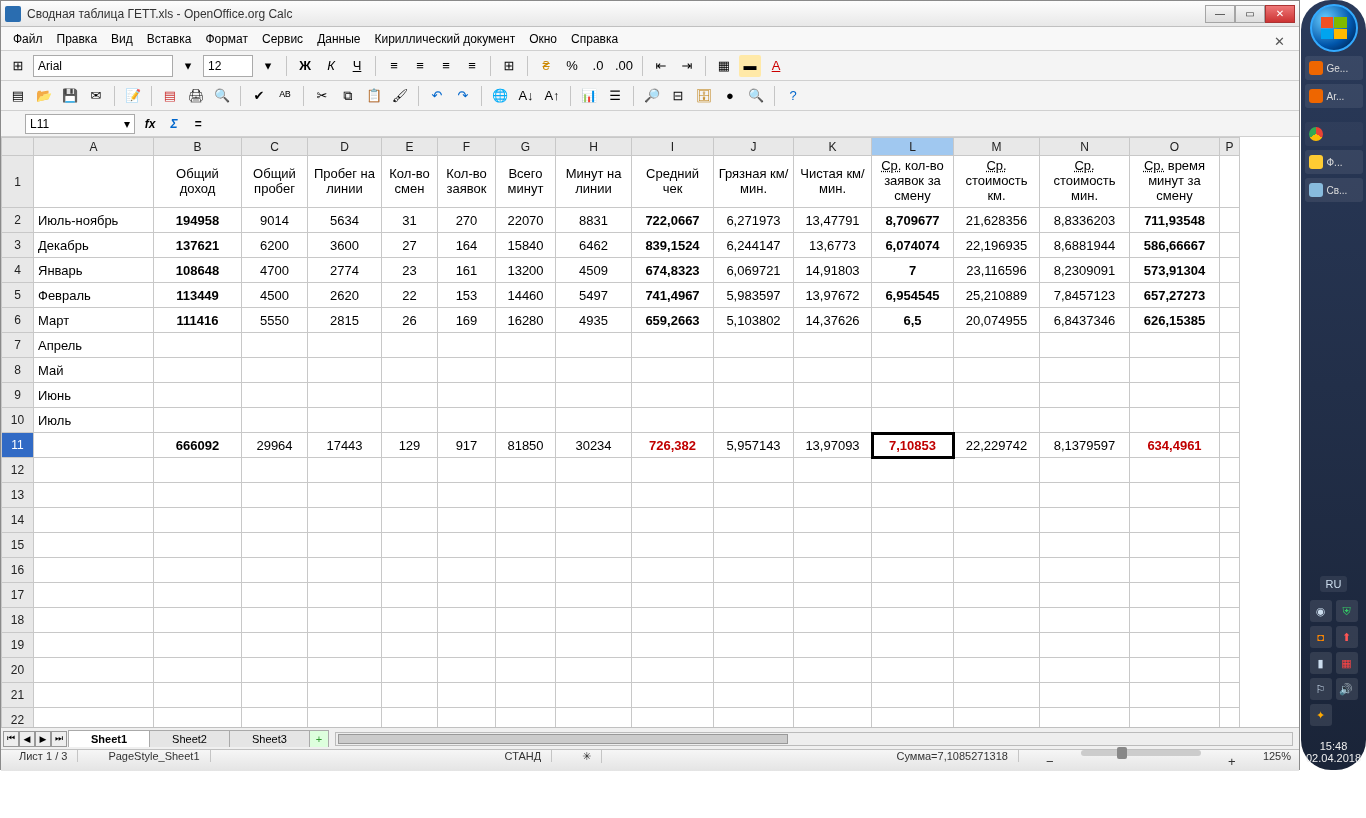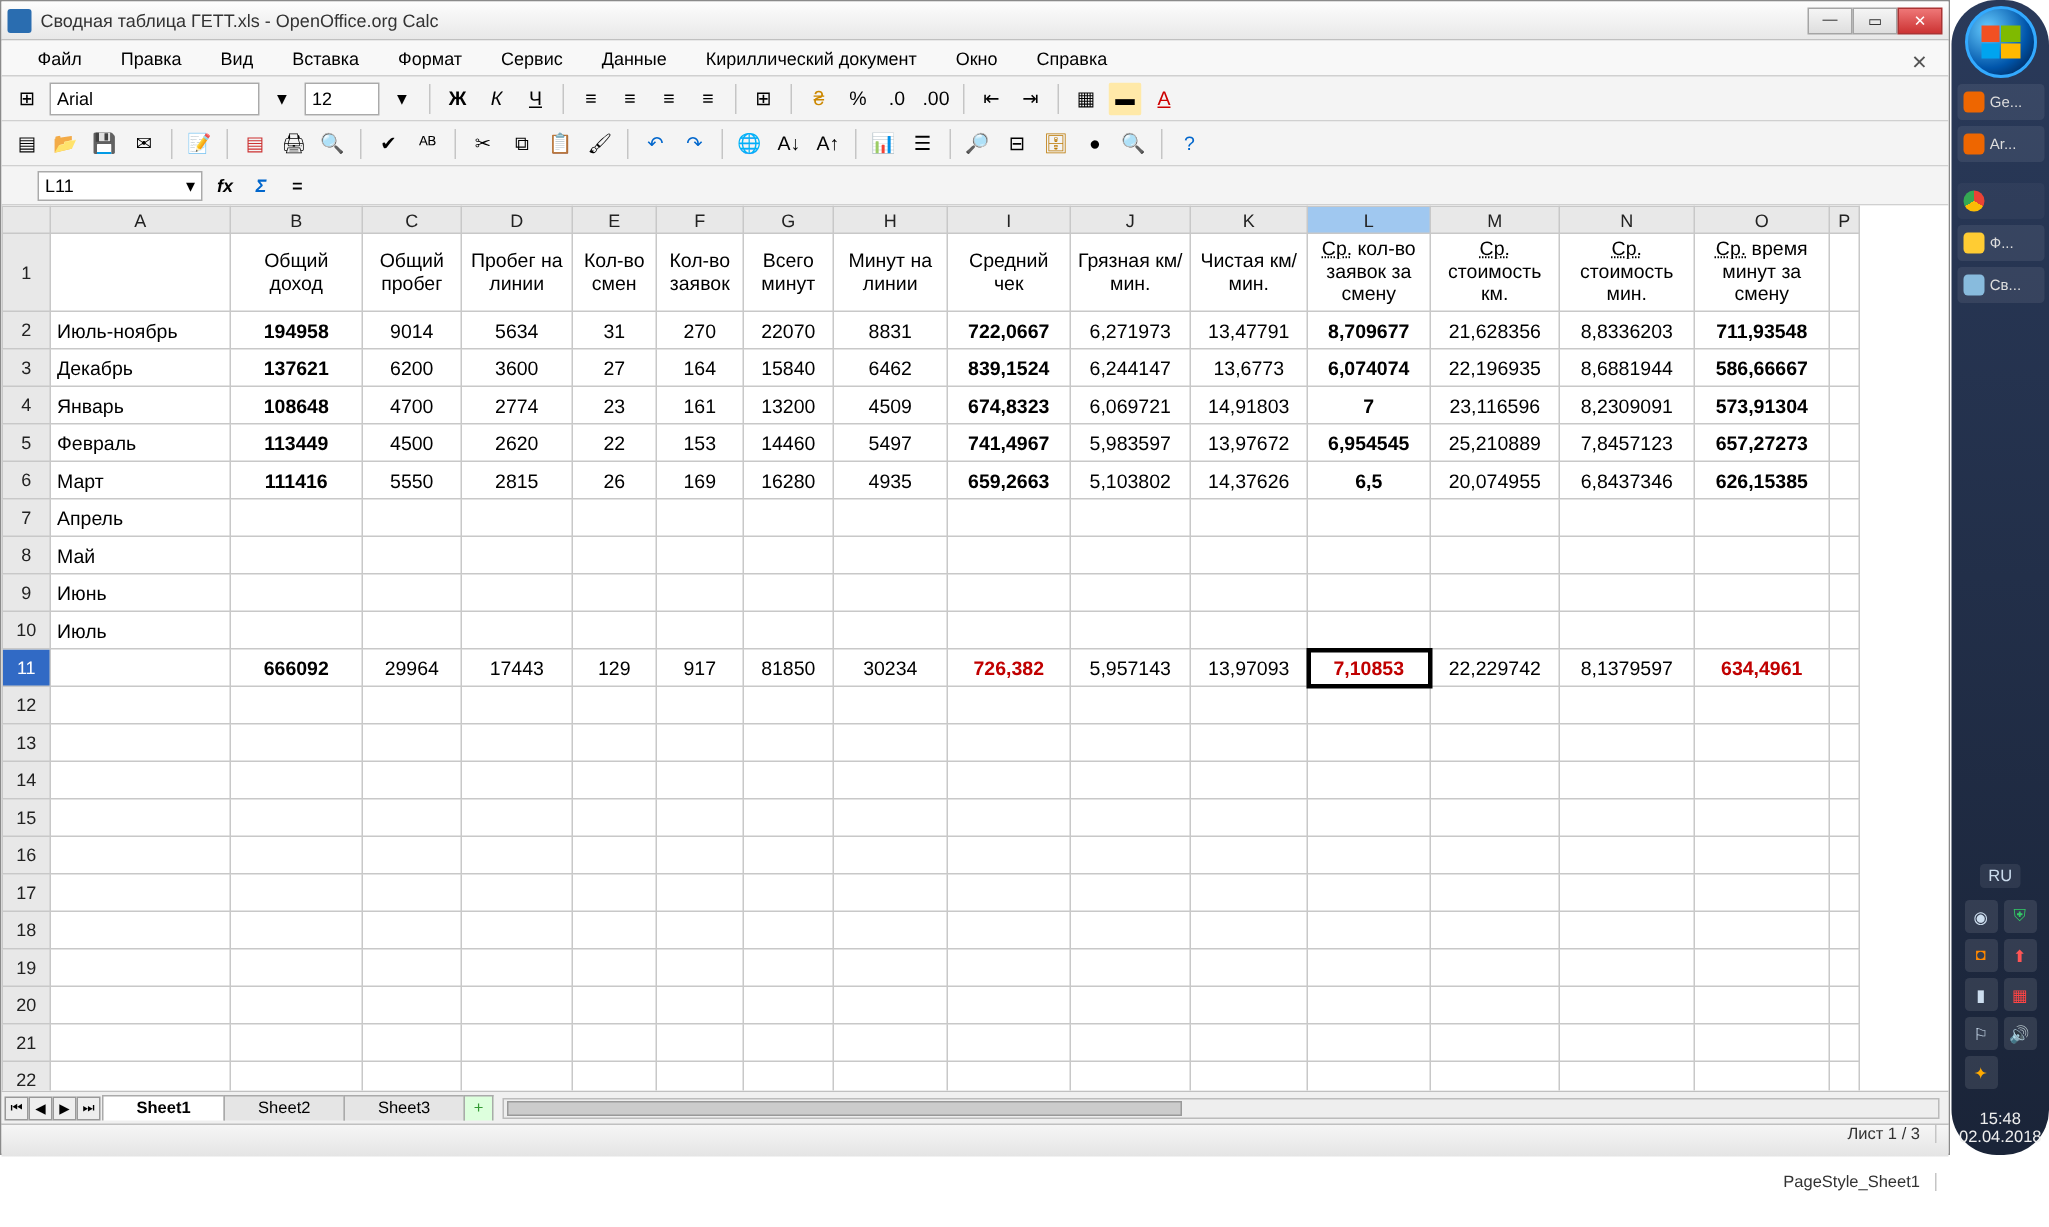--- a/index.html
+++ b/index.html
@@ -5,21 +5,21 @@
 * { margin: 0; padding: 0; box-sizing: border-box; font-family: "Segoe UI", Tahoma, sans-serif; }
 body { background: #fff; width: 1366px; height: 818px; overflow: hidden; position: relative; }
 .app-window { position: absolute; left: 0; top: 0; width: 1300px; height: 770px; border: 1px solid #8a8a8a; background: #f0f0f0; }
 .titlebar { height: 26px; background: linear-gradient(#fdfdfd,#e8e8e8); display: flex; align-items: center; padding: 0 4px; font-size: 12px; color: #333; border-bottom: 1px solid #c0c0c0; }
 .titlebar .icon { width: 16px; height: 16px; background: #2a6db0; margin-right: 6px; border-radius: 2px; }
 .titlebar .title { flex: 1; }
 .win-btns { display: flex; gap: 0; }
 .win-btn { width: 30px; height: 18px; border: 1px solid #a5a5a5; background: linear-gradient(#f5f5f5,#dedede); display:flex;align-items:center;justify-content:center;font-size:10px;cursor:pointer;}
 .win-btn.close { background: linear-gradient(#e77,#c33); color:#fff; border-color:#a33;}
 .menubar { height: 24px; background: #f8f8f8; display: flex; align-items: center; padding: 0 6px; font-size: 12px; gap: 2px; border-bottom: 1px solid #d0d0d0; position: relative;}
-.menubar span { padding: 3px 6px; cursor: pointer; margin-left: 12px; }
+.menubar span { padding: 3px 6px; cursor: pointer; }
 .menubar .x { position:absolute; right:8px; top:4px; font-size:13px; color:#555; cursor:pointer;}
 .toolbar { height: 30px; background: #f4f4f4; border-bottom: 1px solid #d0d0d0; display: flex; align-items: center; padding: 0 6px; gap: 4px; font-size: 12px;}
 .tb-sep { width:1px; height:20px; background:#c5c5c5; margin:0 3px;}
 .tb-btn { width: 22px; height: 22px; display:flex;align-items:center;justify-content:center; border:1px solid transparent; border-radius:2px; cursor:pointer; font-size:13px;}
 .font-sel { height:22px; border:1px solid #aaa; background:#fff; font-size:12px; padding:0 4px;}
 .font-name { width:140px; }
 .font-size { width:50px; }
 .formula-bar { height: 26px; background: #f4f4f4; border-bottom: 1px solid #d0d0d0; display:flex; align-items:center; padding: 0 24px; gap:6px; font-size:12px;}
 .namebox { width:110px; height:20px; border:1px solid #aaa; background:#fff; padding:0 4px; display:flex; align-items:center;}
 .fx-btn { width:18px; height:18px; display:flex;align-items:center;justify-content:center; font-style:italic; font-weight:bold; cursor:pointer;}
@@ -39,21 +39,21 @@
 .grid tr.hdr td { height: 52px; white-space: normal; line-height:1.15; }
 .active-cell { outline: 3px solid #000; outline-offset:-2px; }
 .sheet-tabs { height: 22px; background: #f0f0f0; border-top:1px solid #c0c0c0; display:flex; align-items:center; font-size:11px;}
 .tab-nav { display:flex; gap:0; padding:0 2px;}
 .tab-nav .nb { width:16px; height:16px; border:1px solid #999; background:#eee; display:flex;align-items:center;justify-content:center;cursor:pointer; font-size:9px;}
 .tab { padding: 2px 22px; border:1px solid #aaa; border-bottom:none; background:#e5e5e5; cursor:pointer; margin-left:-1px;}
 .tab.active { background:#fff; font-weight:bold;}
 .tab.add { background:#dfd; color:#393; padding:2px 6px;}
 .hscroll { flex:1; height:14px; margin:0 6px; background:#eee; border:1px solid #bbb; position:relative;}
 .hscroll .thumb { position:absolute; left:2px; top:1px; width:450px; height:10px; background:#ccc; border:1px solid #999;}
-.statusbar { height:22px; background: linear-gradient(#f6f6f6,#e4e4e4); border-top:1px solid #c0c0c0; display:flex; align-items:flex-end; font-size:11px; padding:0 8px; gap:20px; color:#333;flex-direction:column;}
+.statusbar { height:22px; background: linear-gradient(#f6f6f6,#e4e4e4); border-top:1px solid #c0c0c0; display:flex; align-items:flex-start; font-size:11px; padding:0 8px; gap:20px; color:#333;}
 .statusbar .seg { padding:0 10px; border-right:1px solid #c5c5c5;}
 .statusbar .spacer { flex:1;}
 .zoom-slider { width:120px; height:6px; background:#ccc; border-radius:3px; position:relative;}
 .zoom-slider .knob { position:absolute; left:30%; top:-3px; width:10px; height:12px; background:#888; border-radius:2px;}
 
 .os-sidebar { position:absolute; right:0; top:0; width:65px; height:770px; background: linear-gradient(#2a3a5a,#1a2438); display:flex; flex-direction:column; align-items:center; padding-top:4px; gap:4px;border-radius:30px;}
 .os-start { width:48px; height:48px; border-radius:50%; background: radial-gradient(circle at 30% 30%, #6cf, #05a 60%, #013 100%); border:2px solid #3af; display:flex; align-items:center; justify-content:center;}
 .os-start .win { width:26px; height:22px; display:grid; grid-template-columns:1fr 1fr; grid-template-rows:1fr 1fr; gap:1px;}
 .os-start .win div { background:#fff;}
 .os-start .win div:nth-child(1){background:#f25022;} .os-start .win div:nth-child(2){background:#7fba00;}

